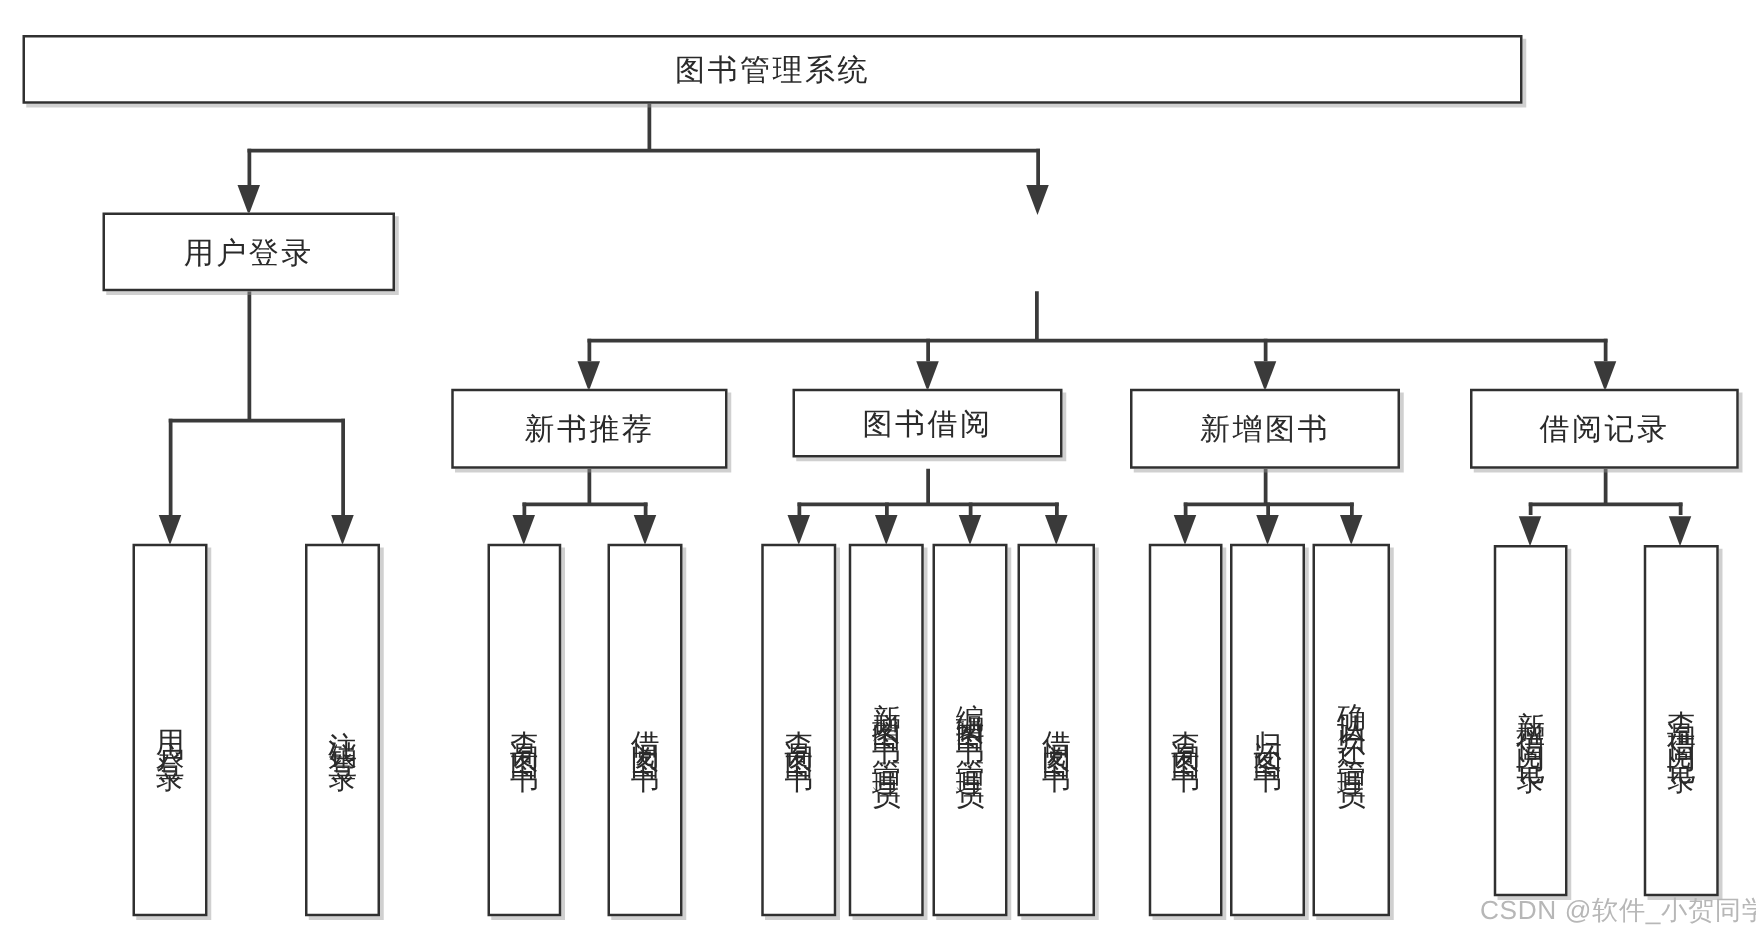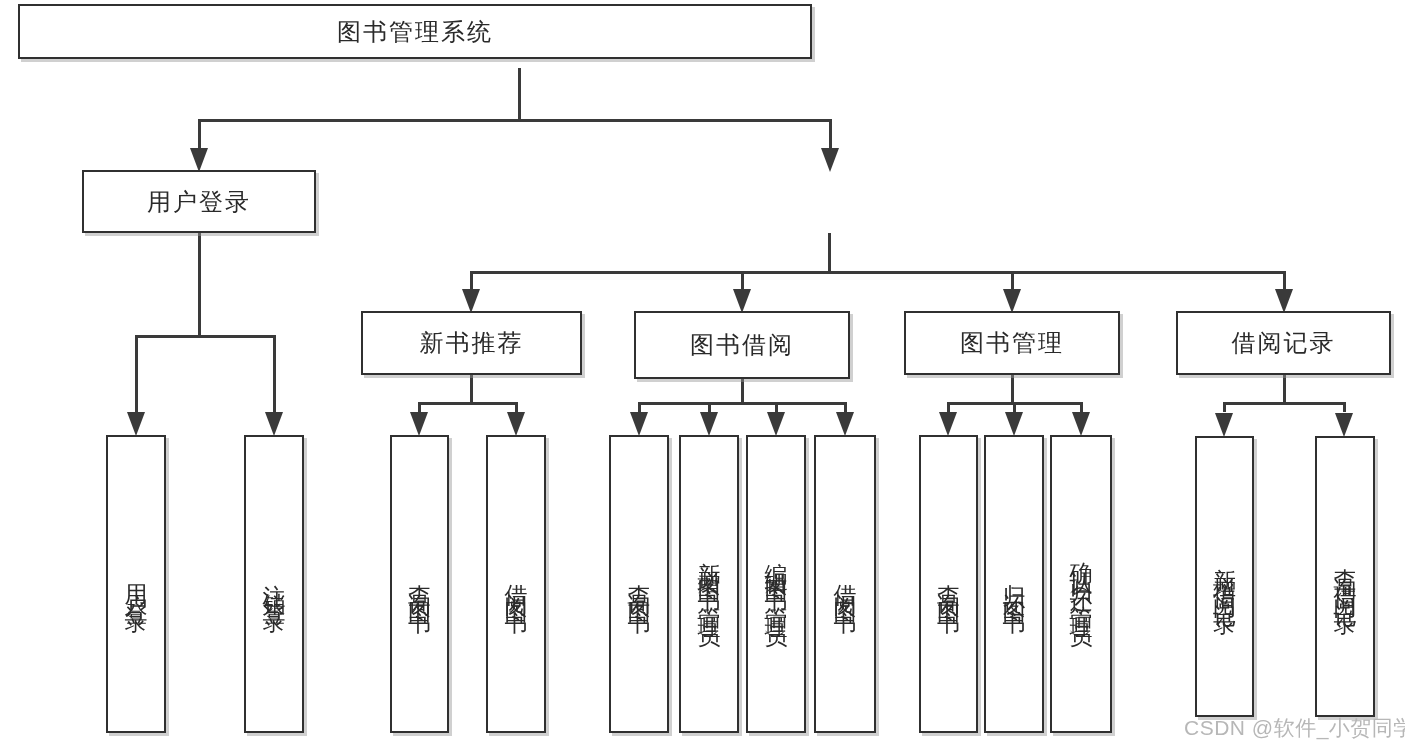--- a/index.html
+++ b/index.html
@@ -106,36 +106,36 @@
       <div class="arrow" style="left: 700px; top: 412px;"></div>
       <div class="arrow" style="left: 767px; top: 412px;"></div>
       <div class="arrow" style="left: 836px; top: 412px;"></div>
       <div class="arrow" style="left: 939px; top: 412px;"></div>
       <div class="arrow" style="left: 1005px; top: 412px;"></div>
       <div class="arrow" style="left: 1072px; top: 412px;"></div>
       <div class="arrow" style="left: 1215px; top: 413px;"></div>
       <div class="arrow" style="left: 1335px; top: 413px;"></div>
     </div>
 
-  <div class="node hbox" style="left:18px;top:4px;width:794px;height:55px;text-align:center;">
+  <div class="node hbox" style="left:18px;top:28px;width:1200px;height:55px;text-align:center;">
     <span>图书管理系统</span>
   </div>
 
   <div class="node hbox" style="left:82px;top:170px;width:234px;height:63px;">
     <span>用户登录</span>
   </div>
 
   <div class="node hbox" style="left:361px;top:311px;width:221px;height:64px;">
     <span>新书推荐</span>
   </div>
-  <div class="node hbox" style="left:634px;top:311px;width:216px;height:68px;">
+  <div class="node hbox" style="left:634px;top:311px;width:216px;height:55px;">
     <span>图书借阅</span>
   </div>
   <div class="node hbox" style="left:904px;top:311px;width:216px;height:64px;">
-    <span>图书管理</span>
+    <span>新增图书</span>
   </div>
   <div class="node hbox" style="left:1176px;top:311px;width:215px;height:64px;">
     <span>借阅记录</span>
   </div>
 
   <div class="node vbox" style="left:106px;top:435px;width:60px;height:298px;">
     <span class="vtext">用户登录</span>
   </div>
   <div class="node vbox" style="left:244px;top:435px;width:60px;height:298px;">
     <span class="vtext">注销登录</span>

